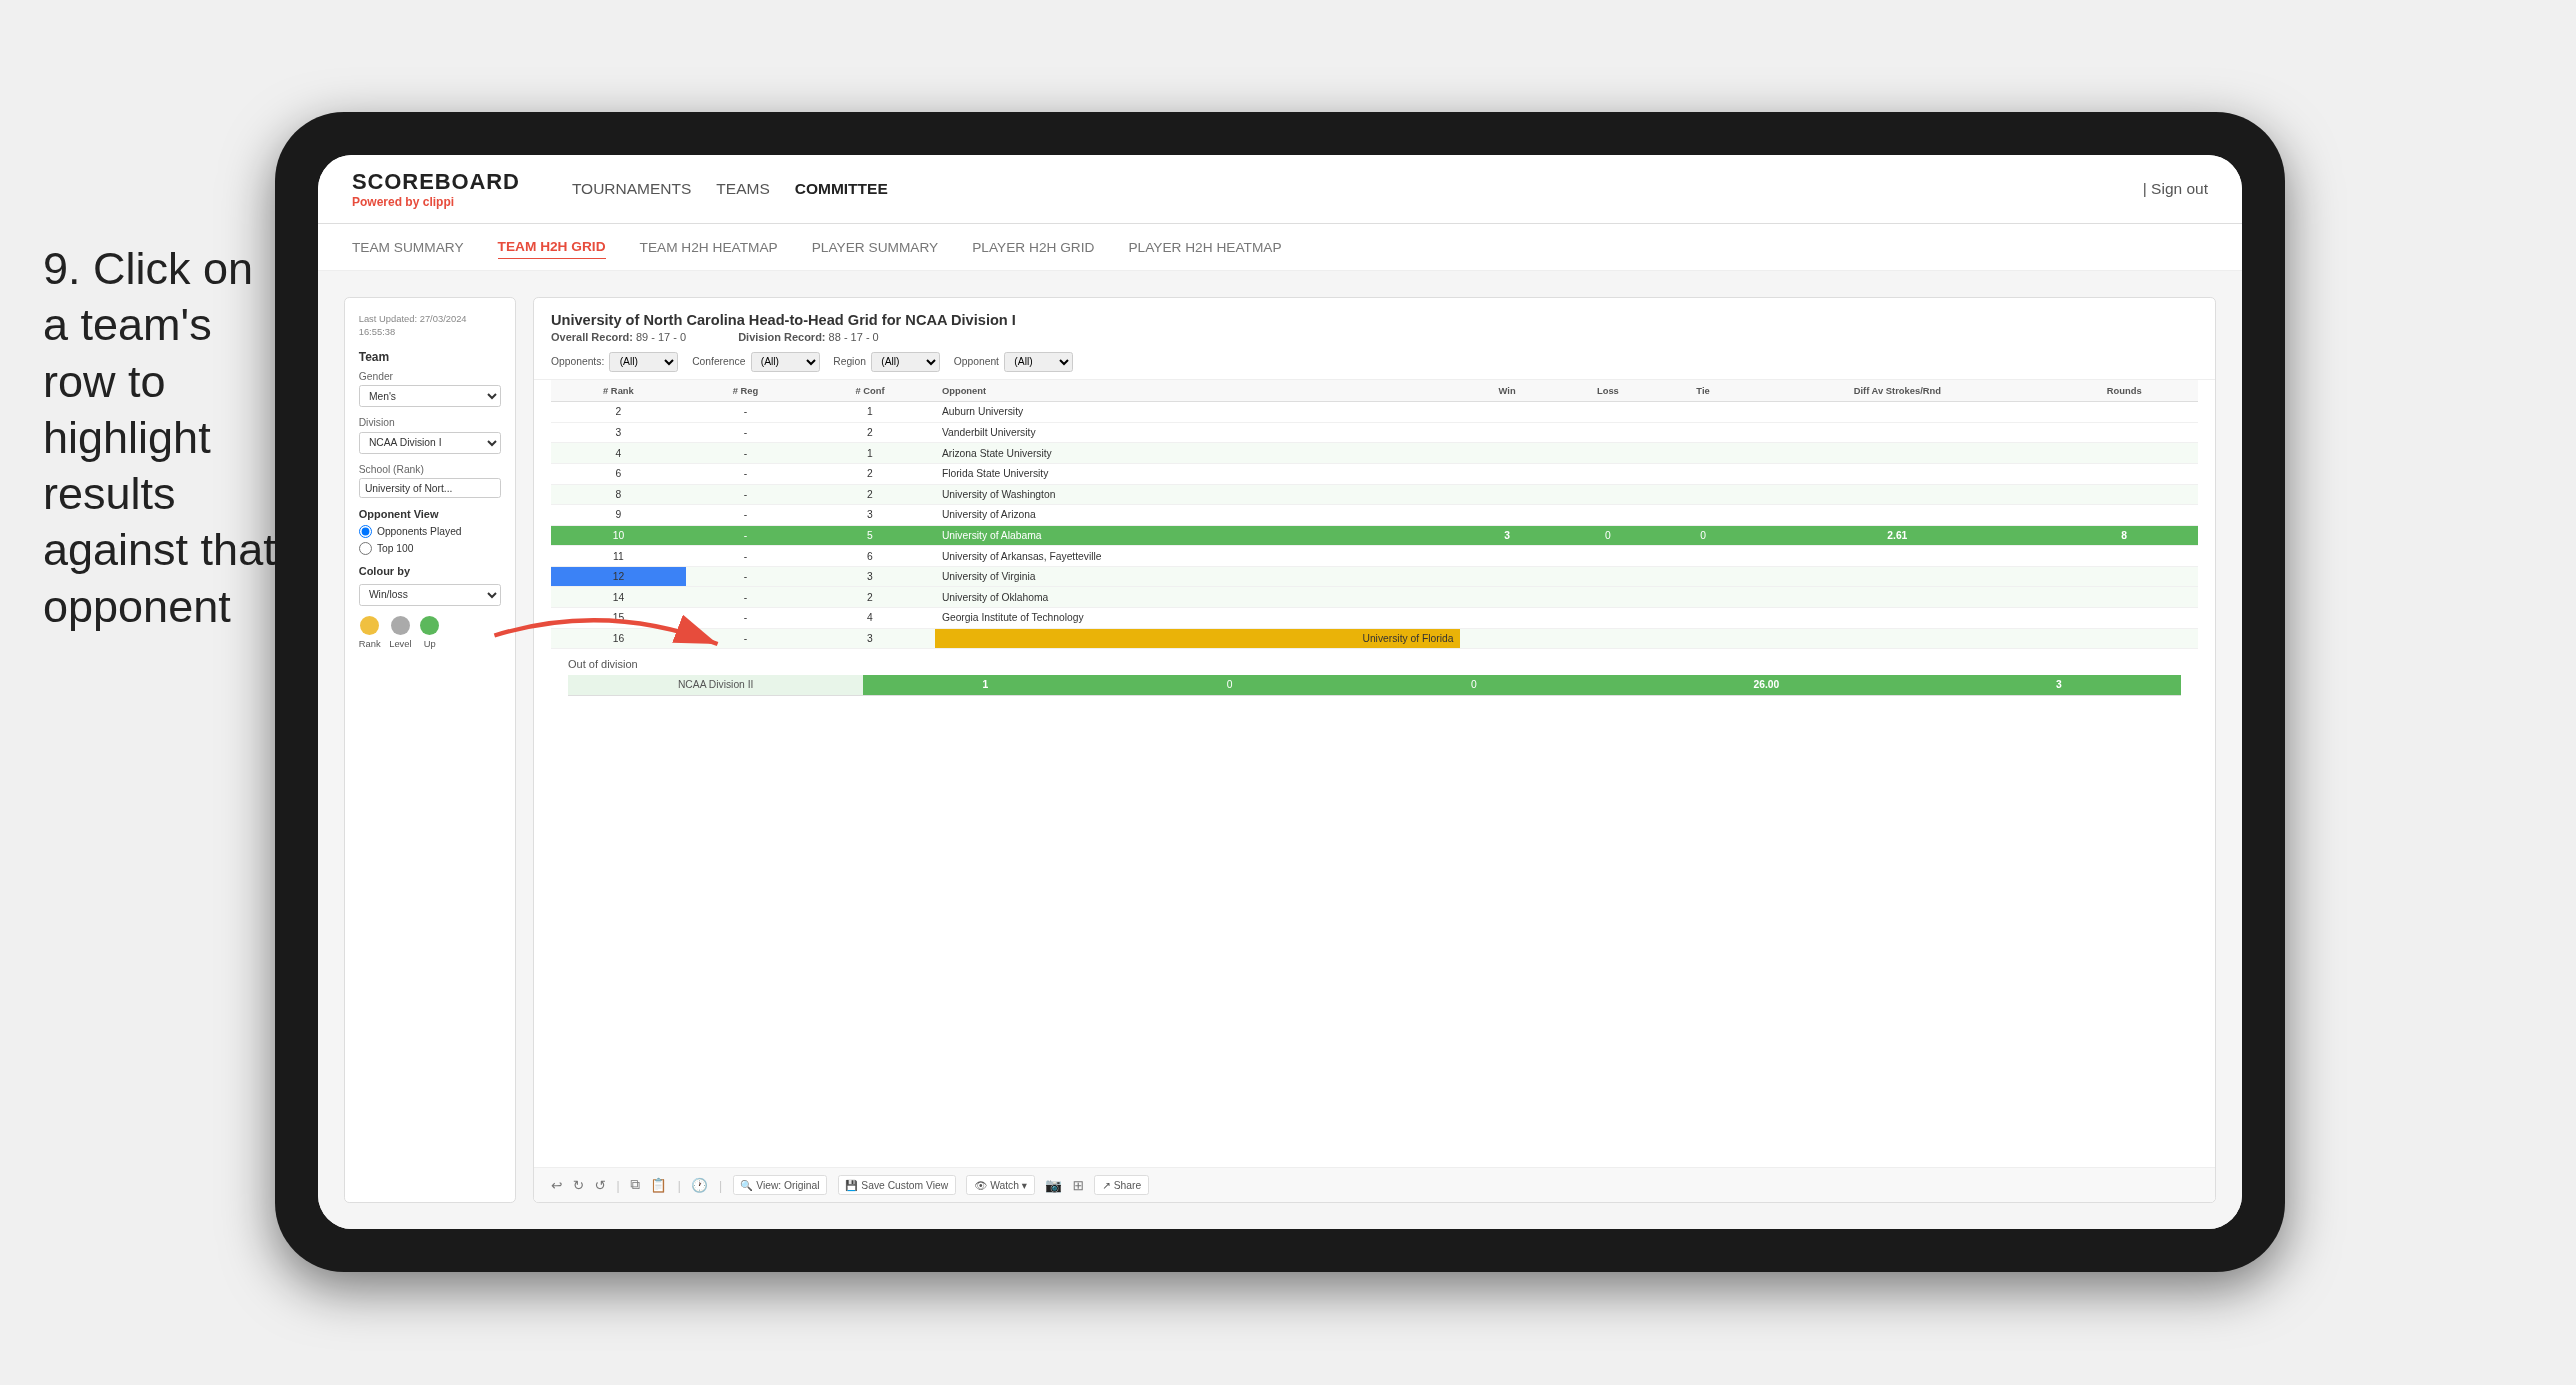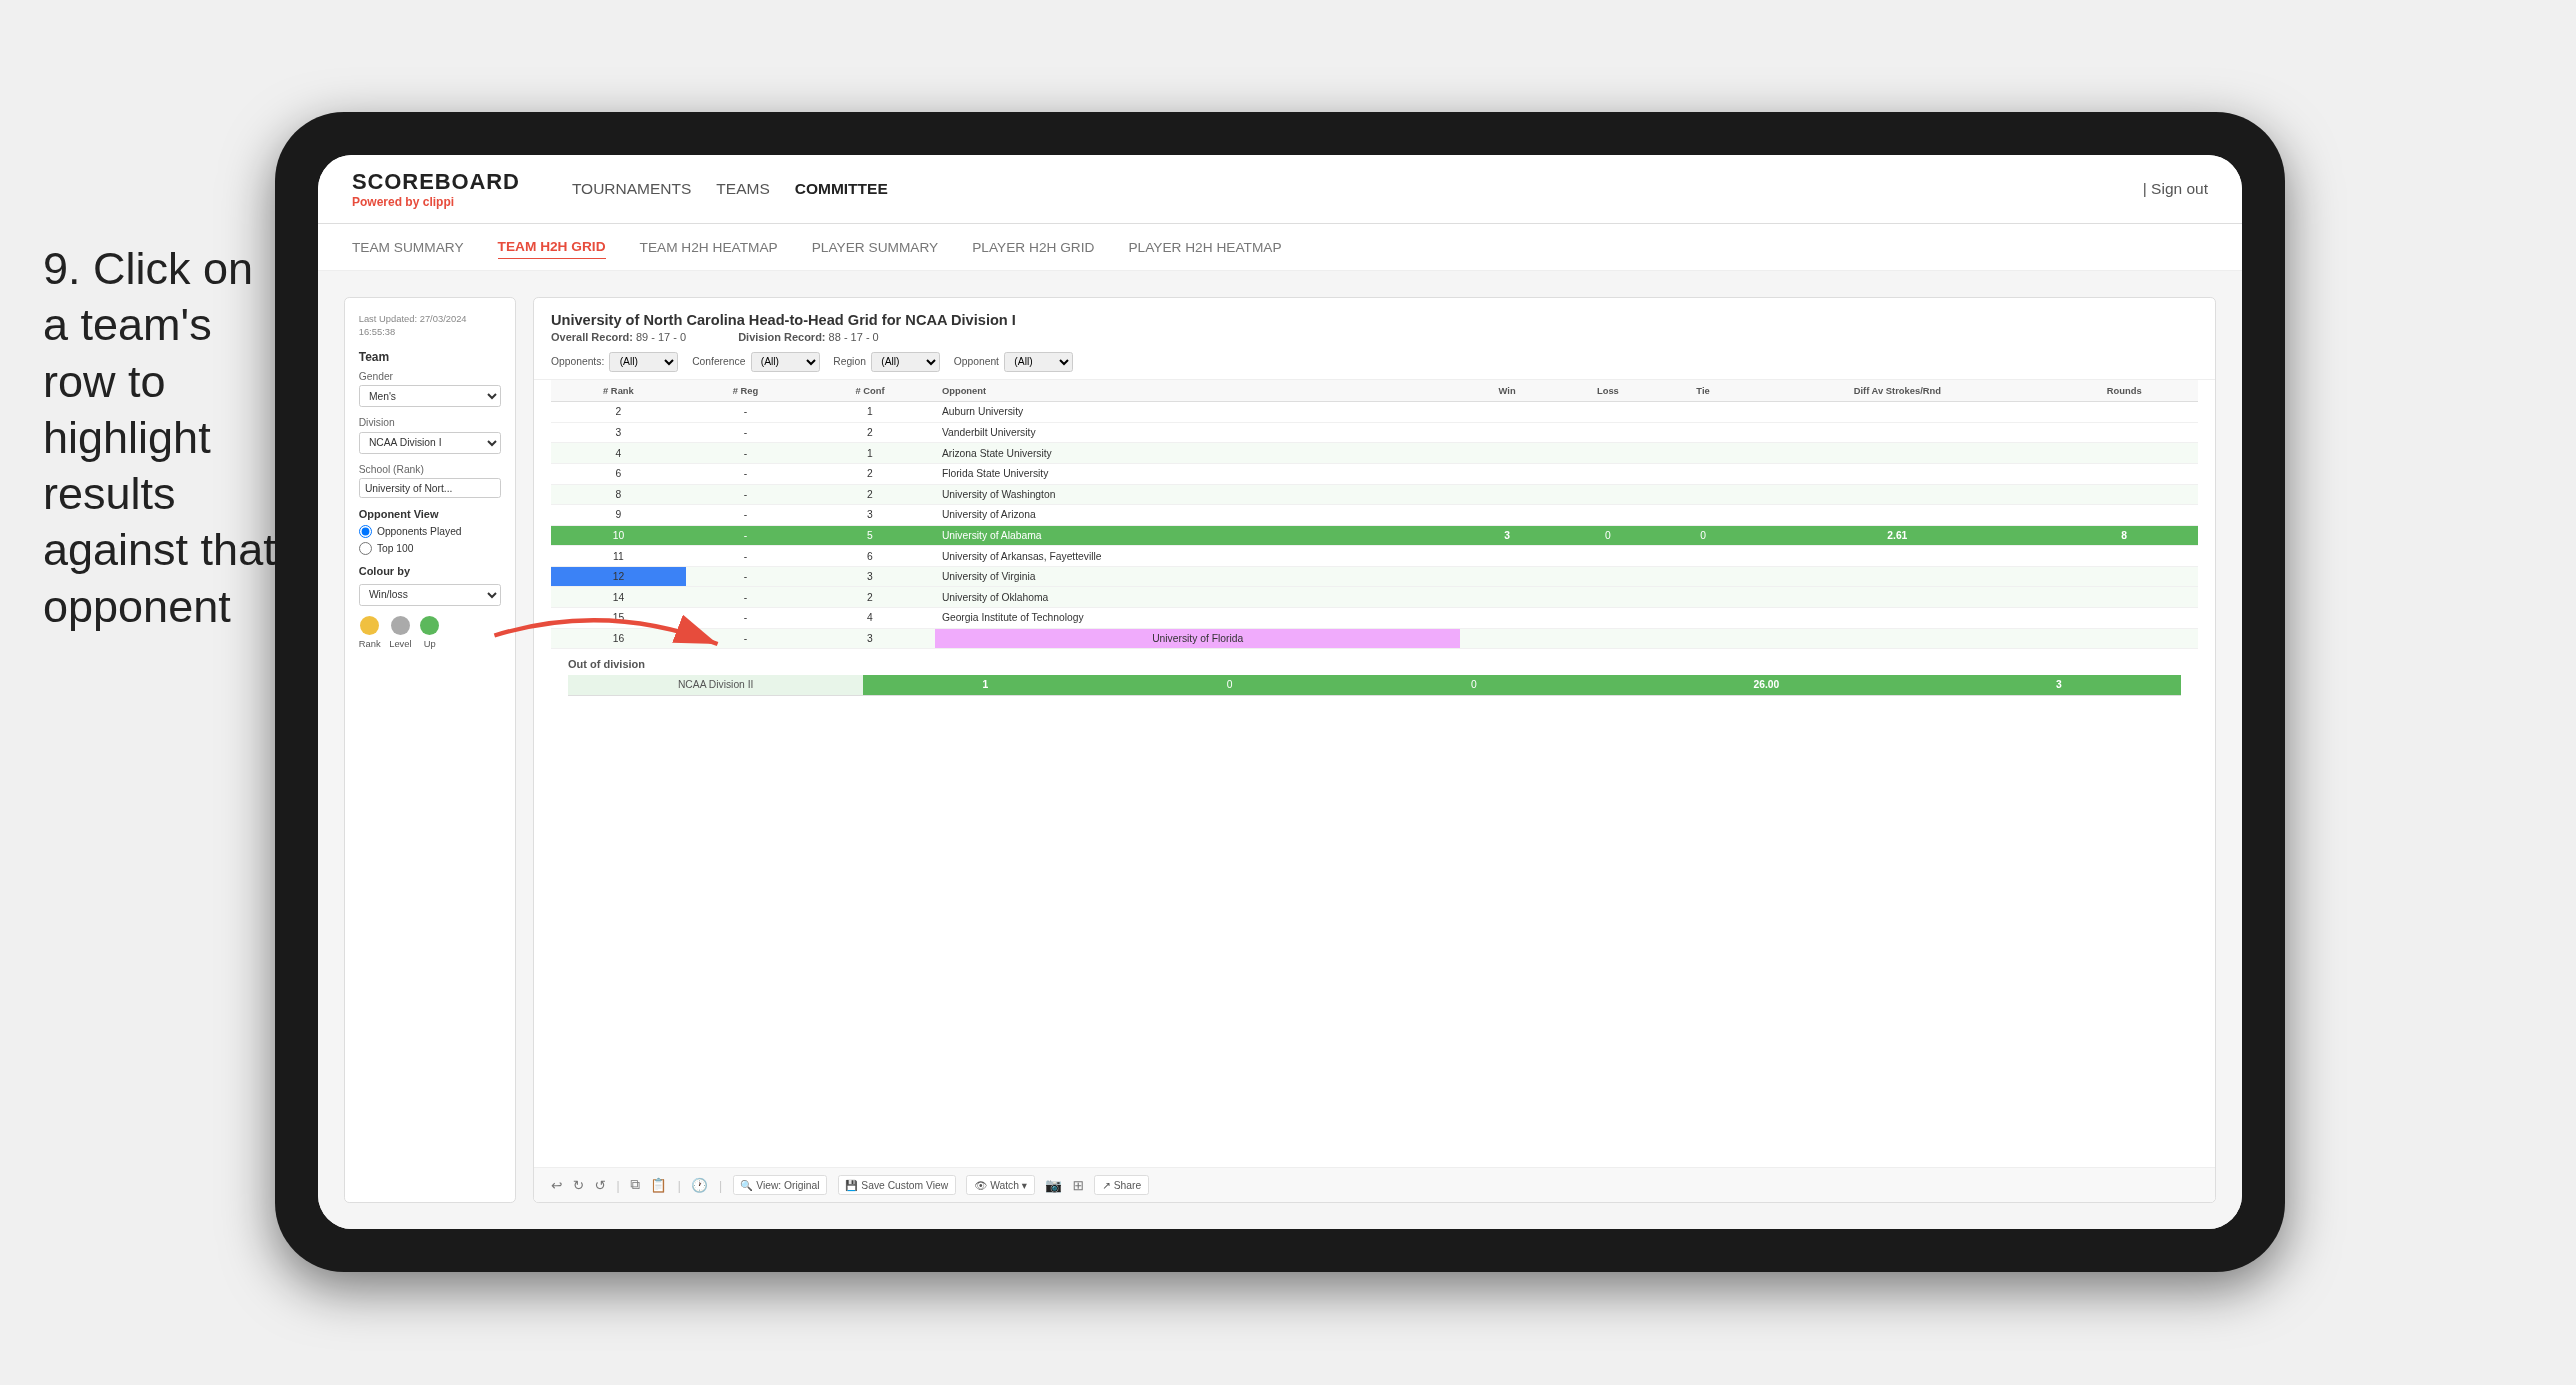--- a/index.html
+++ b/index.html
@@ -330,21 +330,21 @@
       padding: 4.3px 6.9px;
       border-bottom: 0.9px solid #f0f0f0;
       font-size: 10.3px;
       color: #333;
       text-align: center;
     }
 
     
     .out-division-title {
       font-size: 11px;
-      font-weight: bold;
+      font-weight: normal;
       color: #555;
       padding: 8.6px 17px 5.2px 17px;
     }
 
     .out-division-table {
       padding: 0 17px 8.6px 17px;
     }
 
     
     .bottom-toolbar {
@@ -638,21 +638,21 @@
     <td style="text-align:center;font-weight:normal;"></td>
     <td style="text-align:center;"></td>
     <td style="text-align:center;"></td>
     <td style="text-align:center;font-weight:normal;"></td>
     <td style="text-align:center;font-weight:normal;"></td>
   </tr>
                 <tr>
     <td style="background:#f5fbf5;text-align:center;">16</td>
     <td style="background:#f5fbf5;text-align:center;">-</td>
     <td style="background:#f5fbf5;text-align:center;">3</td>
-    <td style="background:#f0abfc;text-align:center;padding-left:6.9px;margin-left:44px;">University of Florida</td>
+    <td style="background:#eab308;text-align:right;padding-left:6.9px;margin-left:44px;">University of Florida</td>
     <td style="background:#f5fbf5;text-align:center;font-weight:normal;"></td>
     <td style="background:#f5fbf5;text-align:center;"></td>
     <td style="background:#f5fbf5;text-align:center;"></td>
     <td style="background:#f5fbf5;text-align:center;font-weight:normal;"></td>
     <td style="background:#f5fbf5;text-align:center;font-weight:normal;"></td>
   </tr>
               </tbody>
           </table>
 
           <div class="out-division-title">Out of division</div>

